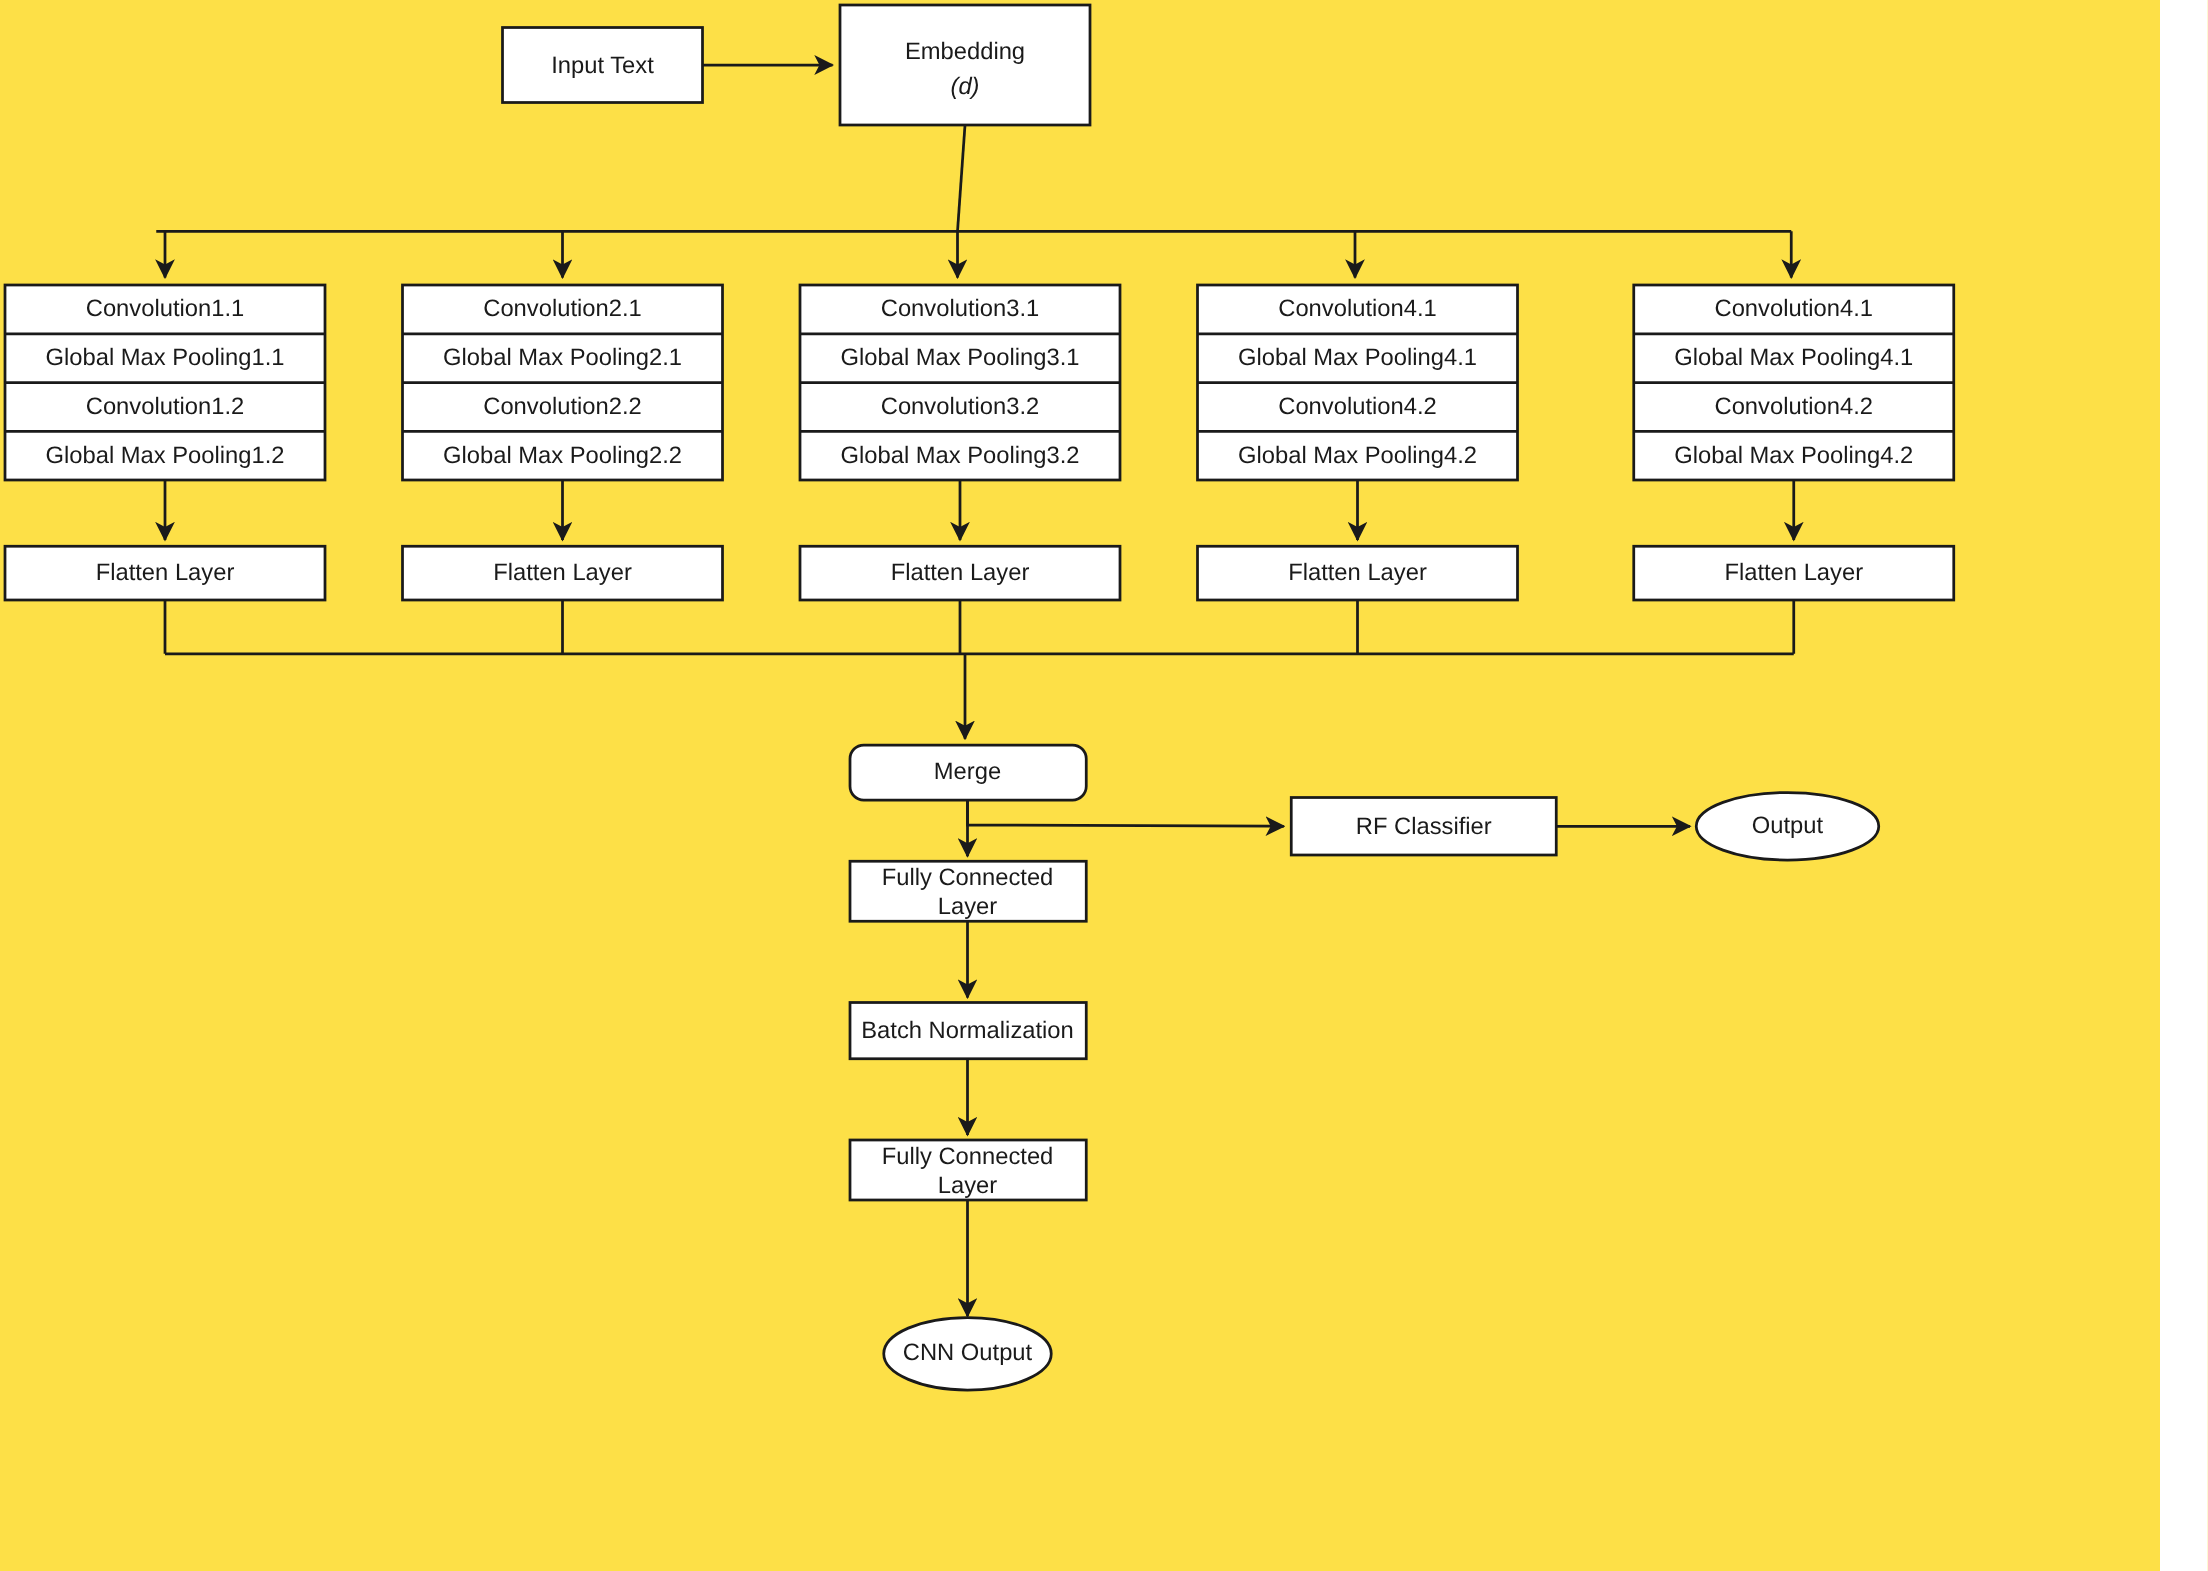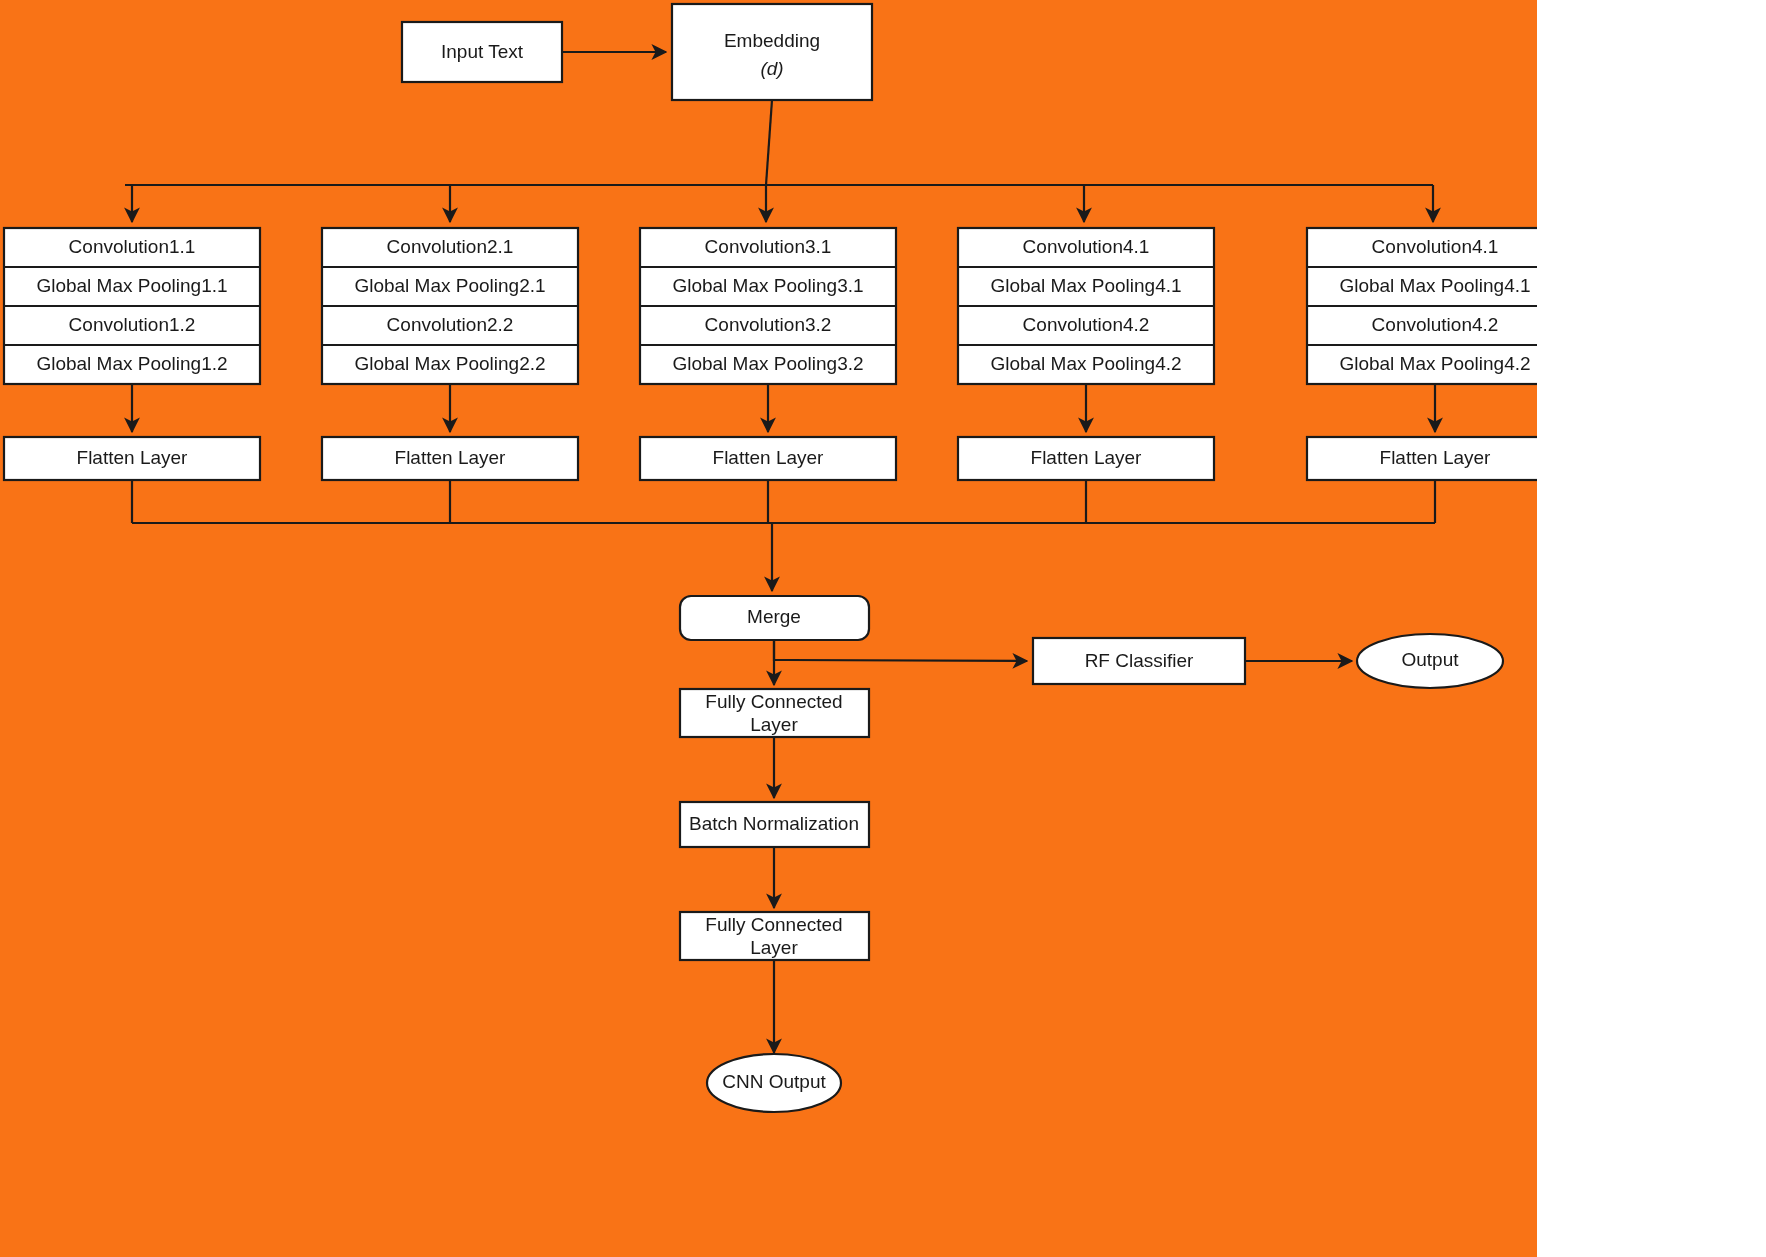--- a/index.html
+++ b/index.html
@@ -1,17 +1,17 @@
 <!DOCTYPE html>
 <html><head>
 <meta charset="utf-8">
 <style>
   html,body{margin:0;padding:0;background:#ffffff;}
   body{font-family:"Liberation Sans",sans-serif;}
-  #stage{position:relative;width:1537px;height:1257px;background:#f97316;overflow:hidden;}
+  #stage{position:relative;width:1728px;height:1257px;background:#fde047;overflow:hidden;}
   svg{display:block;}
   .node-rect{fill:#ffffff;stroke:#1a1a1a;stroke-width:2.2;}
   .node-rect-round{fill:#ffffff;stroke:#1a1a1a;stroke-width:2.2;}
   .node-ellipse{fill:#ffffff;stroke:#1a1a1a;stroke-width:2.2;}
   .divider{stroke:#1a1a1a;stroke-width:2.2;}
   .edge{stroke:#1a1a1a;stroke-width:2.2;fill:none;}
   .lbl{font-family:"Liberation Sans",sans-serif;font-size:19px;fill:#1a1a1a;text-anchor:middle;dominant-baseline:middle;}
   .lbl-it{font-style:italic;}
 </style>
 </head>

